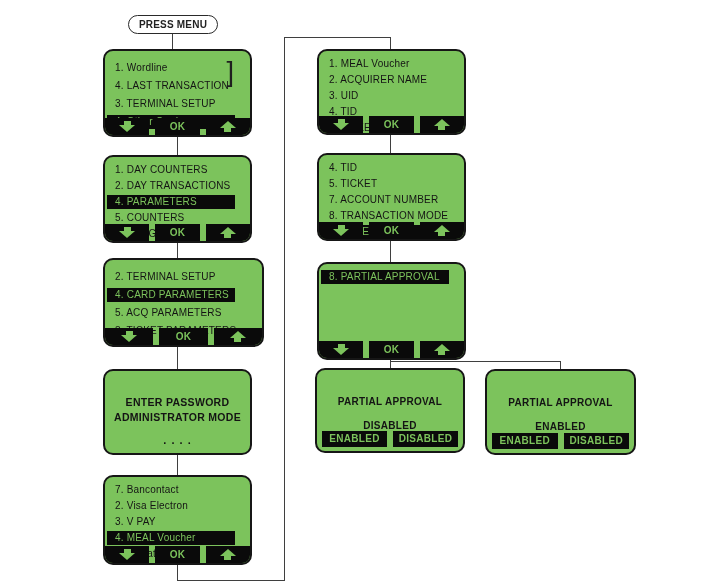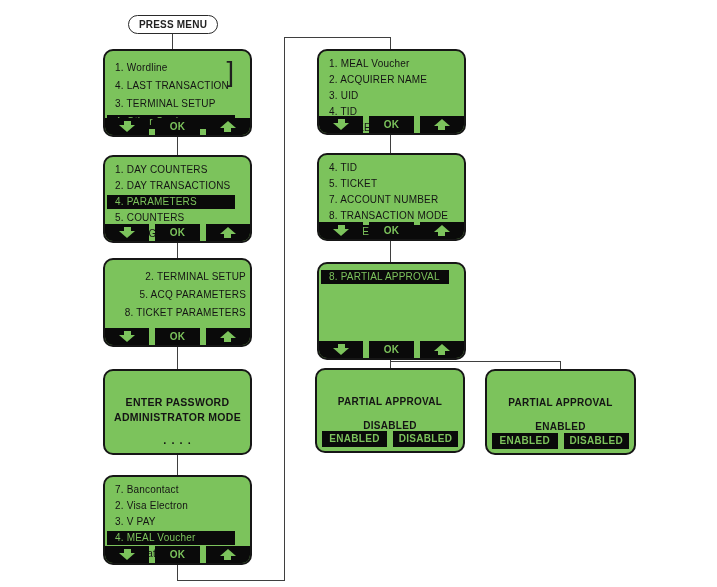--- a/index.html
+++ b/index.html
@@ -118,23 +118,24 @@
       <div class="bbtn">OK</div>
       <div class="bbtn">
           <span class="arr up">
             <i class="head"></i>
             <i class="stem"></i>
           </span>
         </div>
     </div>
   </div>
 
-  <div class="screen" style="left:103px;top:258px;width:149px;height:89px;text-align:right;">
+  <div class="screen" style="left:103px;top:258px;width:161px;height:89px;">
     <div class="rows roomy">
       <div class="row">2. TERMINAL SETUP</div>
+      <div class="row hl">4. CARD PARAMETERS</div>
       <div class="row">5. ACQ PARAMETERS</div>
       <div class="row">8. TICKET PARAMETERS</div>
     </div>
     <div class="btnbar">
       <div class="bbtn">
           <span class="arr down">
             <i class="stem"></i>
             <i class="head"></i>
           </span>
         </div>

